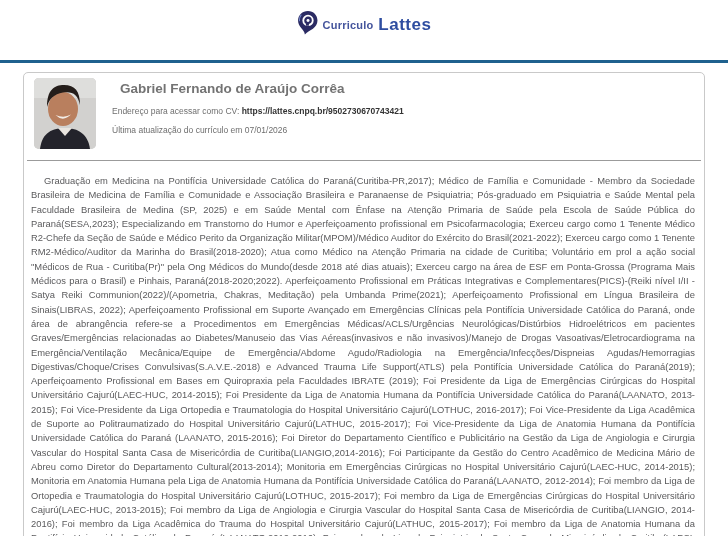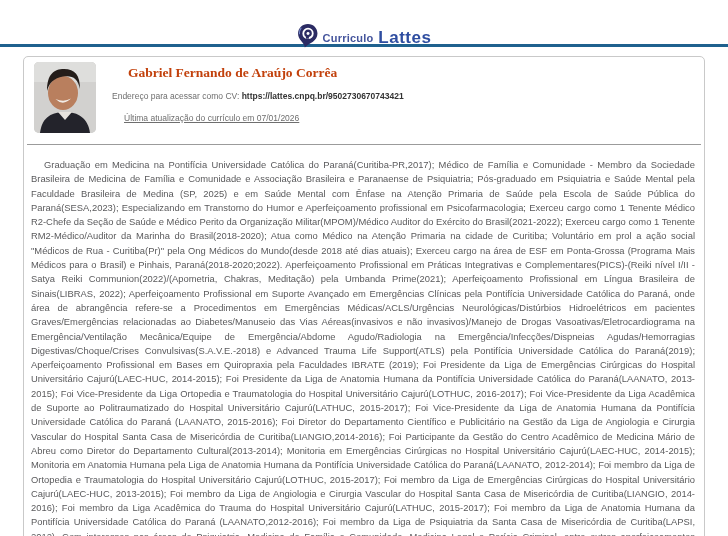--- a/index.html
+++ b/index.html
@@ -5,25 +5,25 @@
   * { box-sizing: border-box; }
   html, body {
     margin: 0; padding: 0;
     width: 728px; height: 536px;
     overflow: hidden;
     background: #ffffff;
     font-family: "Liberation Sans", sans-serif;
   }
   
   .header {
-    height: 44px;
+    height: 60px;
     display: flex;
     justify-content: center;
     align-items: flex-start;
-    padding-top: 23px;
+    padding-top: 10px;
   }
   .logo {
     display: flex;
     align-items: center;
     gap: 5px;
     cursor: pointer;
   }
   .logo-curriculo {
     font-size: 11px;
     font-weight: bold;
@@ -55,29 +55,28 @@
     position: absolute;
     left: 10px; top: 5px;
     width: 62px; height: 71px;
     border-radius: 5px;
     overflow: hidden;
     background: #cfcecc;
   }
   .photo svg { display: block; width: 100%; height: 100%; }
   .info { padding: 8px 12px 0 88px; }
   .name {
-    margin: 0 16px 10px;
+    margin: 0 8px 10px;
     font-size: 13.5px;
     font-weight: bold;
-    color: #c2410c;
-    font-family: Liberation Serif, serif;
+    color: #737373;
   }
   .cv-line { margin: 0 0 9px; font-size: 8.5px; color: #6e6e6e; }
   .cv-url { font-weight: bold; color: #333333; text-decoration: none; cursor: pointer; }
-  .update-line { margin: 12px; font-size: 8.5px; color: #6e6e6e; text-decoration: underline; }
+  .update-line { margin: 0; font-size: 8.5px; color: #6e6e6e; }
   .divider {
     border: none;
     border-top: 1px solid #9b9b9b;
     margin: 0 3px;
     height: 0;
   }
   
   .summary { padding: 13px 9px 14px 7px; }
   .summary p {
     margin: 0;

